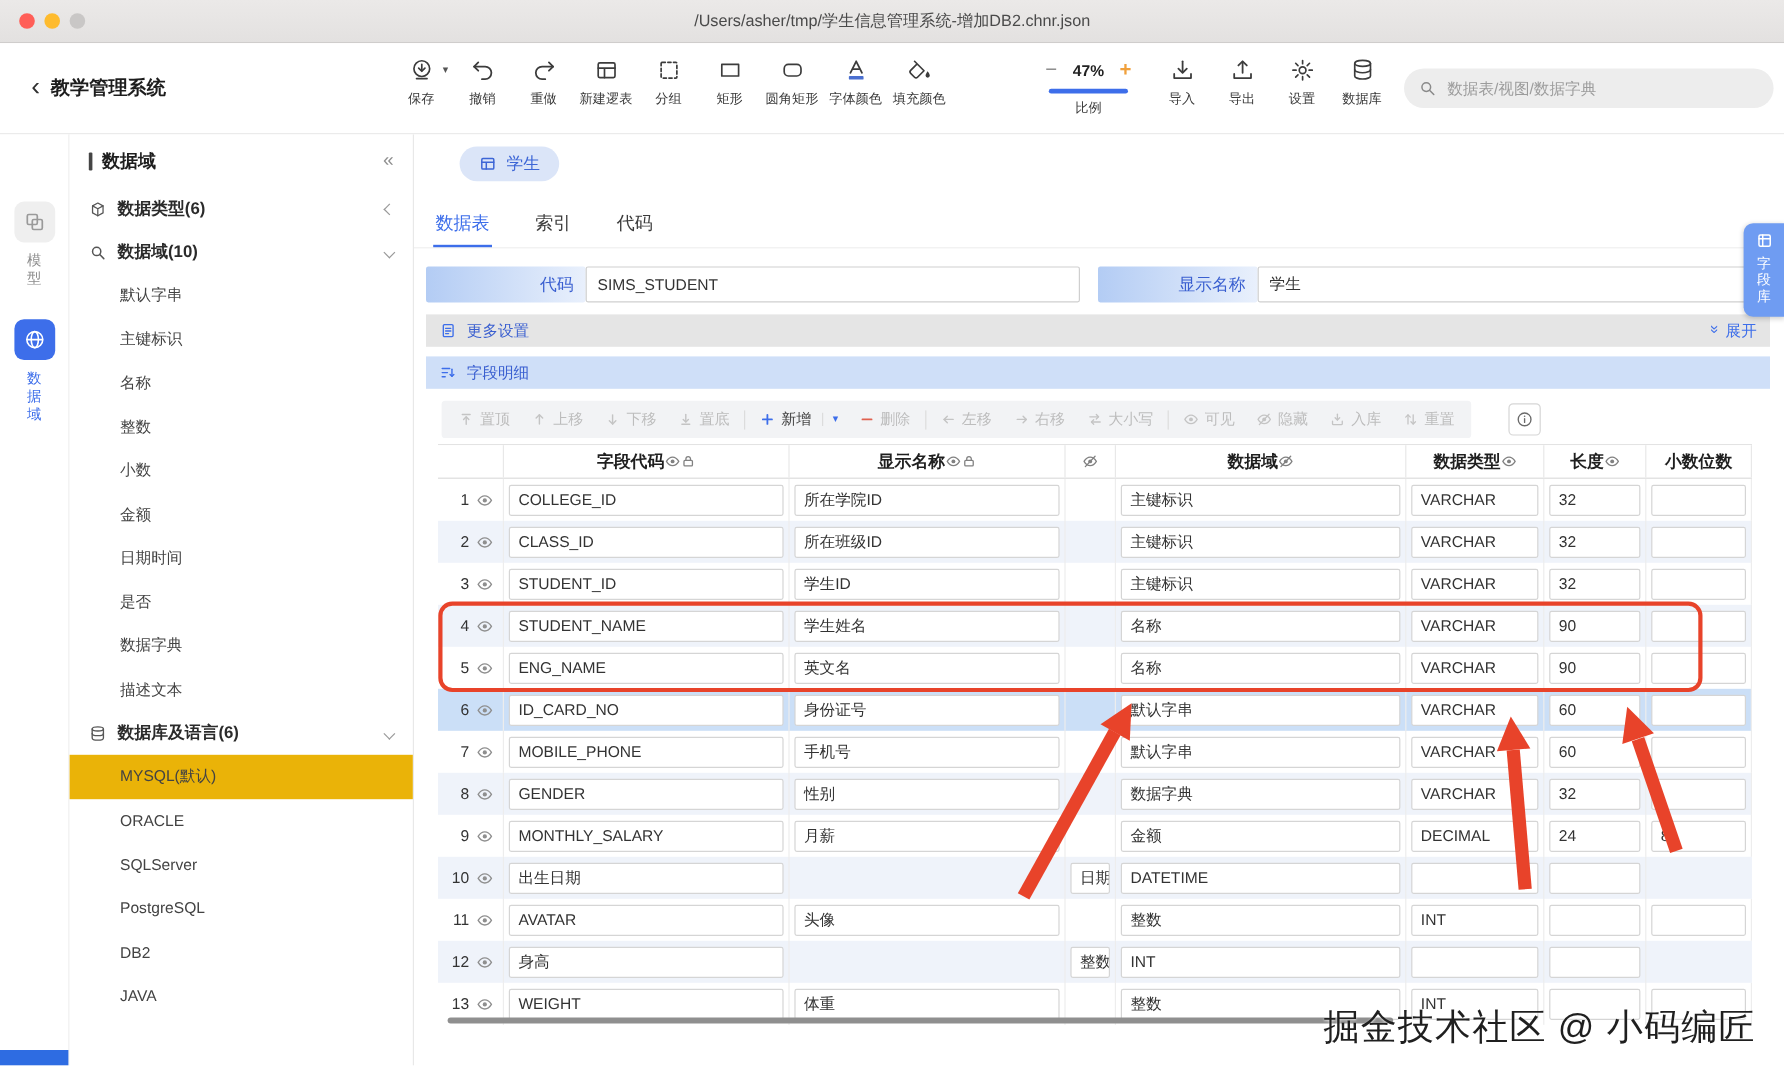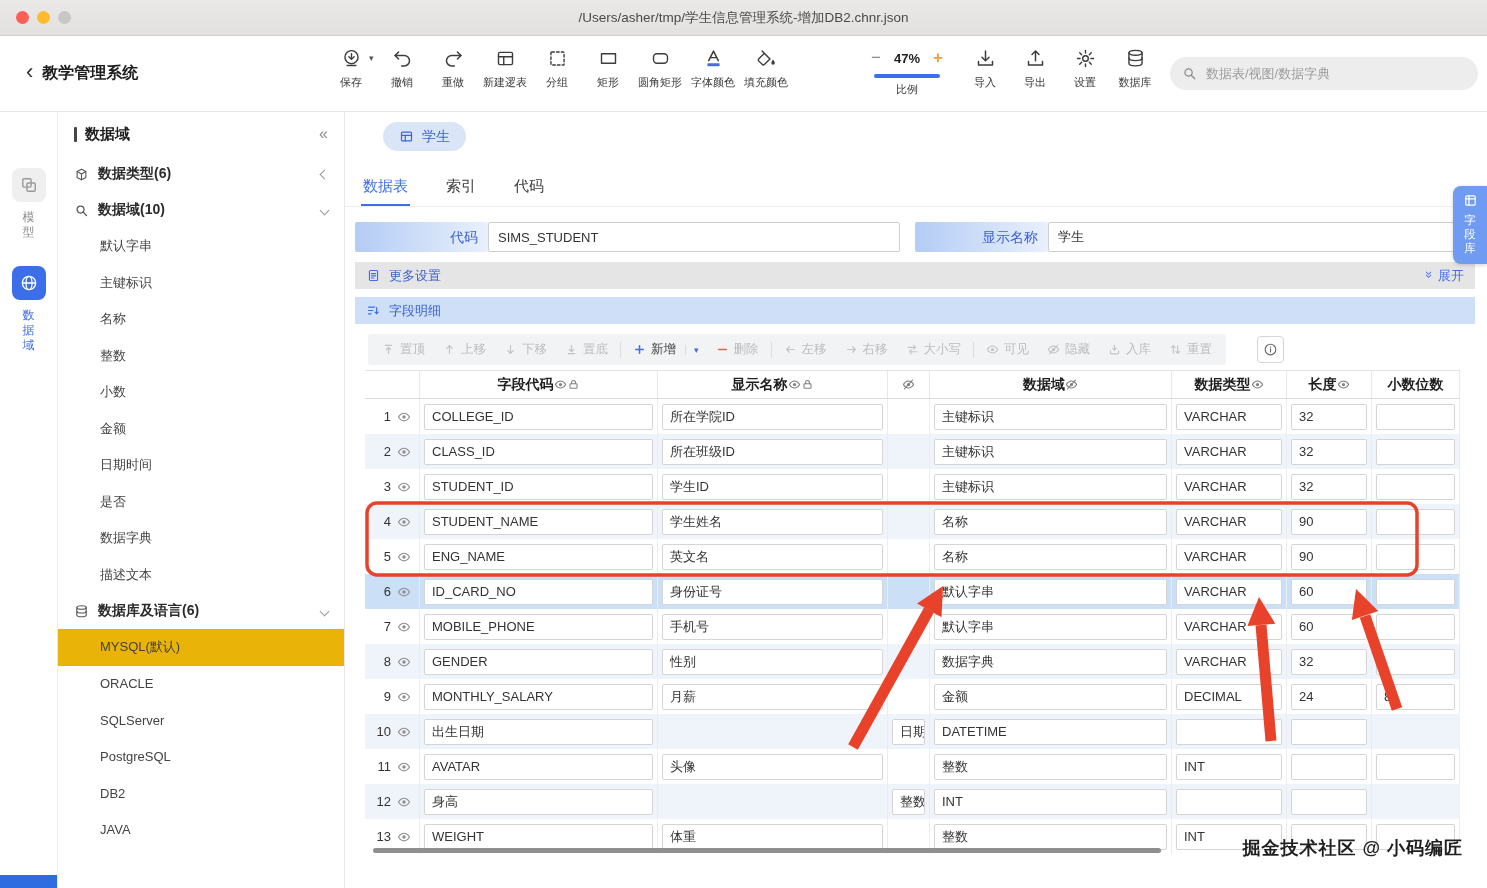--- a/index.html
+++ b/index.html
@@ -112,21 +112,21 @@
   .trow { height:35px; }
   .trow.tint { background:#eff3fa; }
   .trow.selected { background:#cbdff7; }
   .td { height:100%; display:flex; align-items:center; justify-content:center; padding:0 4px; border-right:1px solid #ededed; }
   .td.num { justify-content:flex-end; gap:6px; padding-right:8px; font-size:13px; color:#333; }
   .roweye { width:14px; height:14px; color:#8f8f8f; cursor:pointer; }
   .cellbox { flex:1; height:26px; display:flex; align-items:center; background:#fff;
     border:1px solid #d5d5d5; border-radius:2px; font-size:13px; color:#333; padding:0 7px;
     white-space:nowrap; overflow:hidden; }
   .hscroll { position:absolute; top:736px; left:28px; width:788px; height:5px; background:#8f8f8f; border-radius:3px; }
-  .watermark { position:absolute; top:724px; right:24px; font-size:18px; font-weight:bold; color:#1f1f1f;
+  .watermark { position:absolute; top:724px; right:24px; font-size:30px; font-weight:normal; color:#1f1f1f;
     letter-spacing:1px; z-index:80; text-shadow:0 1px 2px rgba(255,255,255,.85); }
 
   
   .field-lib { position:absolute; right:0; top:186px; width:34px; padding:7px 0 9px; background:#6f9cf2;
     border-radius:8px 0 0 8px; display:flex; flex-direction:column; align-items:center; gap:5px;
     z-index:40; cursor:pointer; box-shadow:0 1px 4px rgba(0,0,0,.18); }
   .fl-icon { width:15px; height:15px; color:#fff; }
   .fl-label { width:13px; font-size:11.5px; line-height:14px; color:#fff; word-break:break-all; text-align:center; }
 
   

